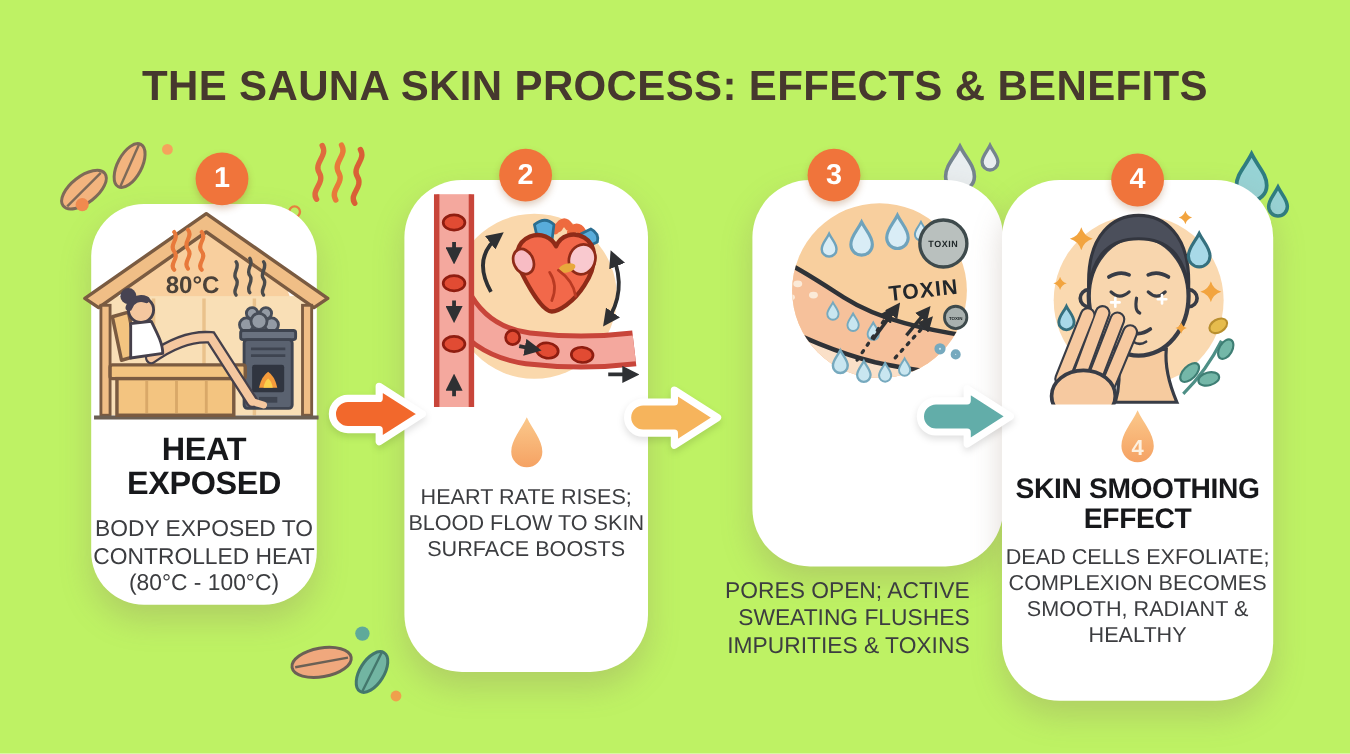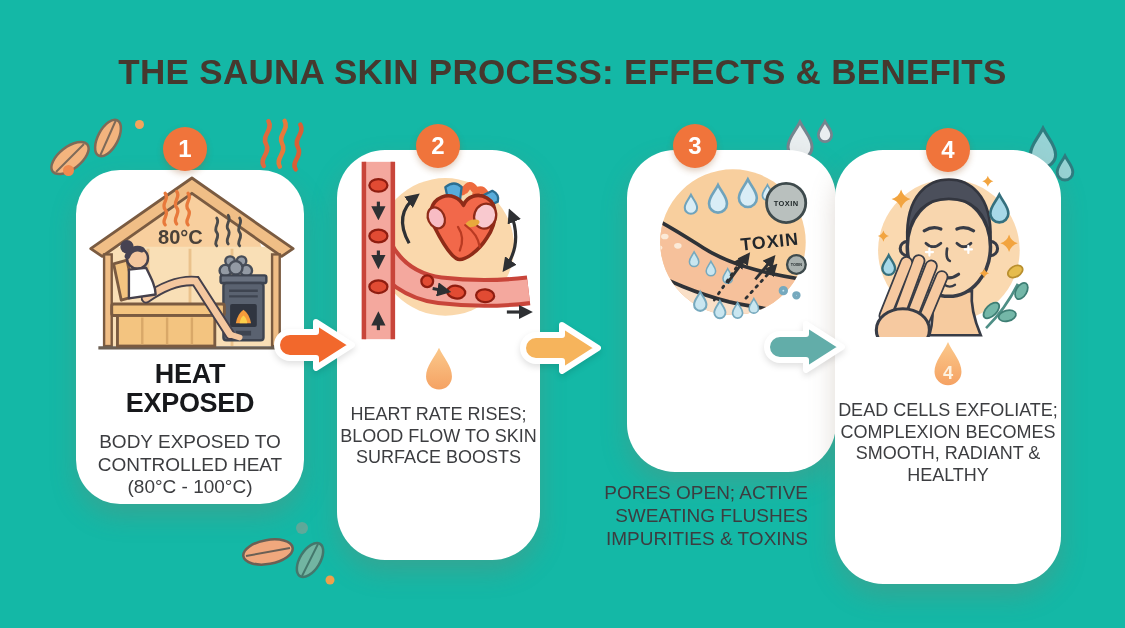--- a/index.html
+++ b/index.html
@@ -11,21 +11,21 @@
     position:absolute; left:0; right:0; top:52px;
     text-align:center; font-size:35px; font-weight:700;
     letter-spacing:.3px; color:#46382E; white-space:nowrap;
   }
 
   .card {
     position:absolute; background:#FFFFFF; border-radius:48px;
     box-shadow:0 12px 26px rgba(140,120,100,.28);
     display:flex; flex-direction:column; align-items:center;
   }
-  .card1 { left:76px;  top:170px; width:228px; height:334px; border-radius:44px; padding-top:2px; }
+  .card1 { left:76px;  top:170px; width:188px; height:334px; border-radius:44px; padding-top:2px; }
   .card2 { left:337px; top:150px; width:203px; height:410px; padding-top:10px; }
   .card3 { left:591px; top:150px; width:209px; height:322px; padding-top:10px;margin-left:36px; }
   .card4 { left:835px; top:150px; width:226px; height:434px; padding-top:10px; }
 
   .badge {
     position:absolute; width:44px; height:44px; border-radius:50%;
     background:#F0743B; color:#FFF; font-size:24px; font-weight:700;
     display:flex; align-items:center; justify-content:center;
     box-shadow:0 3px 6px rgba(150,90,40,.3); z-index:5;
   }
@@ -65,21 +65,21 @@
   .dot-a { left:63px;  top:165px; width:11px; height:11px; background:#F08A4F; }
   .dot-b { left:135px; top:120px; width:9px;  height:9px;  background:#F4A45C; }
   .ring-a{ left:240px; top:171px; width:11px; height:11px; border:2.5px solid #E8823F; background:transparent; }
 
   svg text { font-family:"Liberation Sans","DejaVu Sans",sans-serif; }
   .ill { display:block; }
 </style>
 </head>
 <body>
 
-<div class="stage" style="background-color: #14b8a6;">
+<div class="stage" style="background-color: #bef264;">
 
   <h1 class="page-title" style="color: rgb(70, 56, 46);">THE SAUNA SKIN PROCESS: EFFECTS &amp; BENEFITS</h1>
 
   <svg class="deco" style="left:42px;top:112px" width="100" height="78" viewBox="0 0 100 78">
     <ellipse cx="28" cy="46" rx="22" ry="11" transform="rotate(-38 28 46)" fill="#F3B47E" stroke="#7E6A58" stroke-width="2.5"></ellipse>
     <line x1="14" y1="60" x2="42" y2="32" stroke="#7E6A58" stroke-width="2"></line>
     <ellipse cx="66" cy="26" rx="20" ry="10" transform="rotate(-62 66 26)" fill="#F3B47E" stroke="#7E6A58" stroke-width="2.5"></ellipse>
     <line x1="58" y1="44" x2="74" y2="8" stroke="#7E6A58" stroke-width="2"></line>
   </svg>
   <div class="dot dot-a"></div>
@@ -341,20 +341,22 @@
     <svg width="40" height="52" viewBox="0 0 40 54" style="margin-top:2px">
       <defs>
           <linearGradient id="dg4" x1="0" y1="0" x2="0" y2="1">
         <stop offset="0" stop-color="#FBC98C"></stop>
             <stop offset="1" stop-color="#F5A263"></stop>
       </linearGradient>
         </defs>
       <path d="M20 3 C 15 14 6 23 6 34 a14 14 0 0 0 28 0 C 34 23 25 14 20 3 Z" fill="url(#dg4)"></path>
       <text x="20" y="42" font-size="19" font-weight="bold" fill="#FDF1E0" text-anchor="middle">4</text>
     </svg>
+    <h2 class="card-title">SKIN SMOOTHING
+EFFECT</h2>
     <p class="card-desc">DEAD CELLS EXFOLIATE;
 COMPLEXION BECOMES
 SMOOTH, RADIANT &amp;
 HEALTHY</p>
   </section>
 
   <svg class="arrow arrow1" viewBox="0 0 88 70">
     <path d="M44 12 L80 35 L44 58 V48 H18 A13 13 0 0 1 18 22 H44 Z" stroke="#FFFFFF" stroke-width="6" stroke-linejoin="round" fill="#F2682C"></path>
   </svg>
   <svg class="arrow arrow2" viewBox="0 0 88 70">

